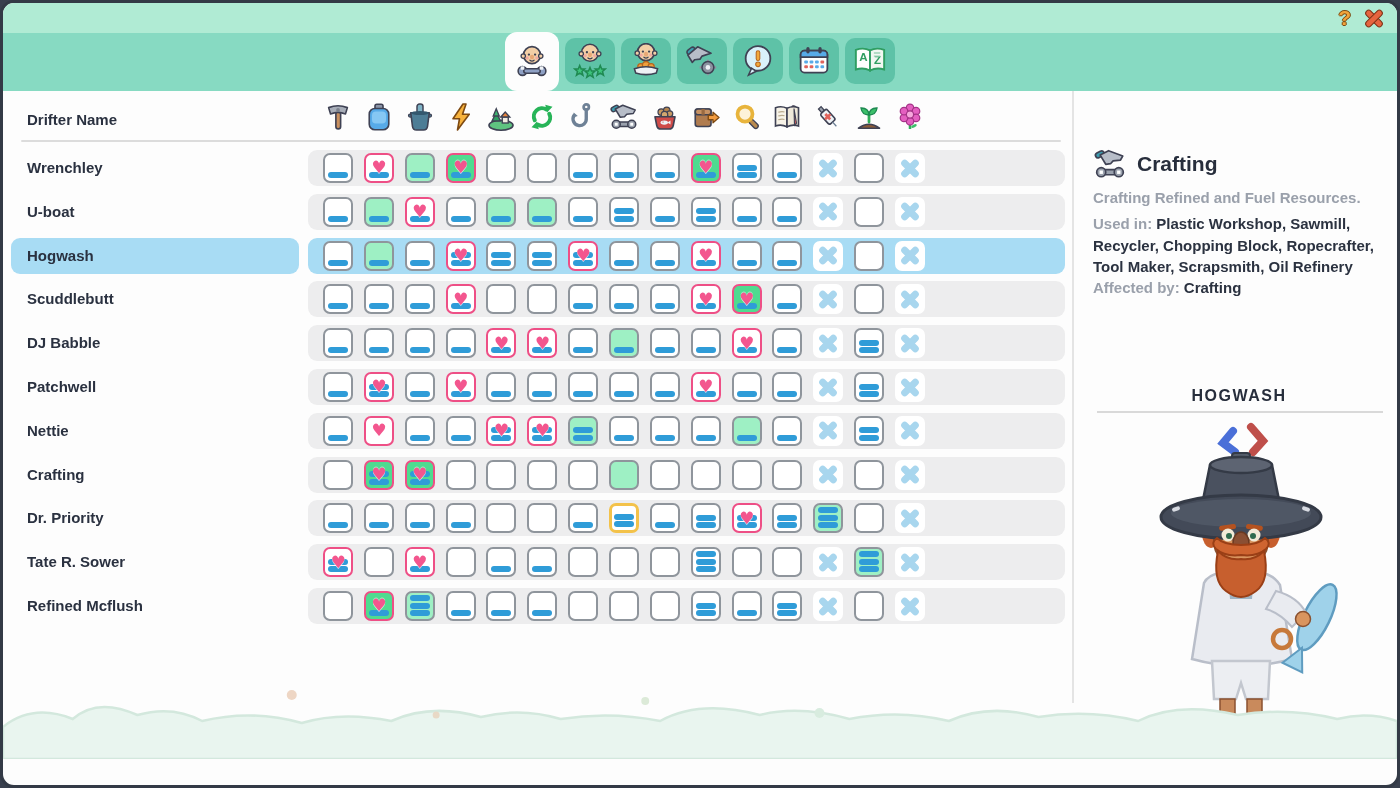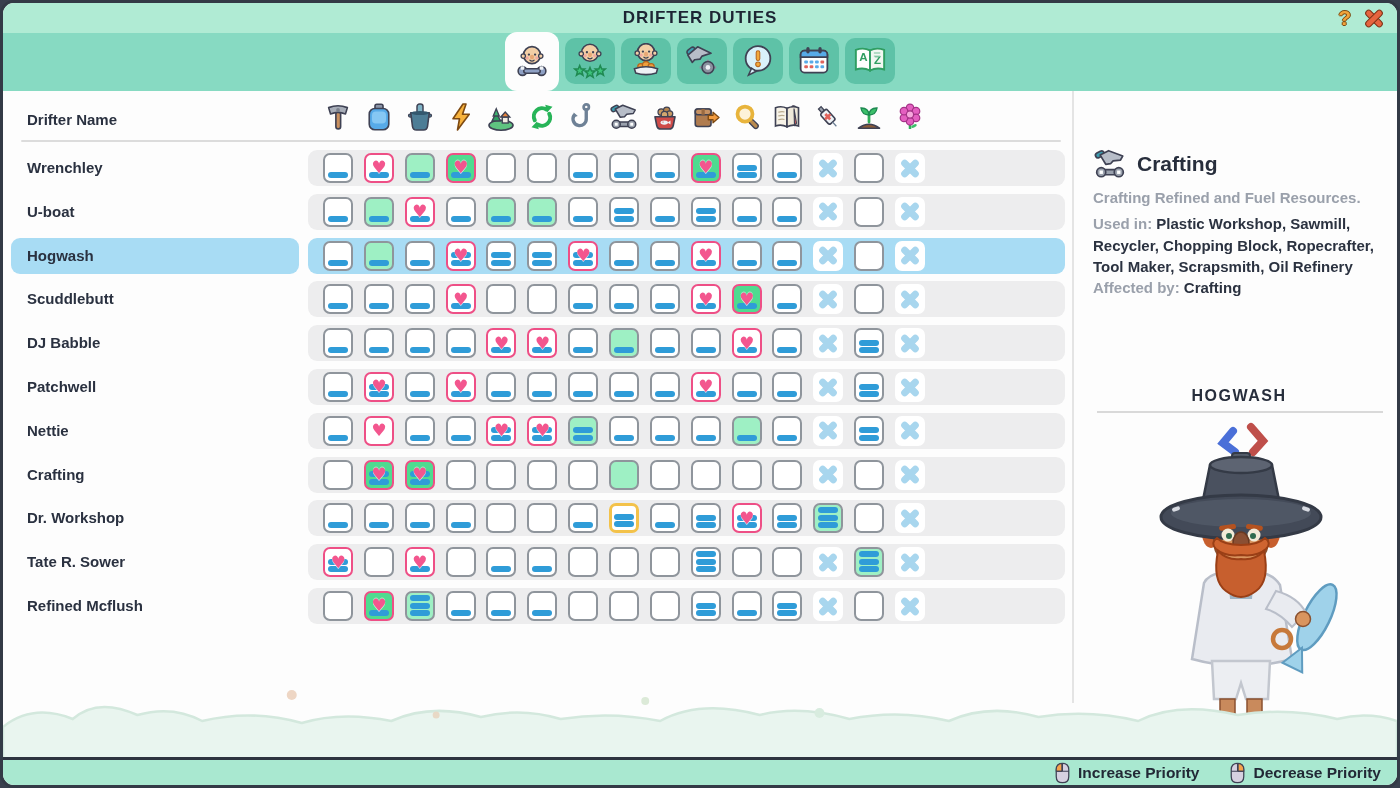--- a/index.html
+++ b/index.html
@@ -262,21 +262,20 @@
     <path d="M10 1.6 Q17.4 1.6 17.4 9 V17 Q17.4 24.4 10 24.4 Q2.6 24.4 2.6 17 V9 Q2.6 1.6 10 1.6 Z" fill="#d6d1e0" stroke="#3f4254" stroke-width="1.5"></path>
     <path d="M10.8 1.8 V11 H17.4 V9 Q17.4 2.4 10.8 1.8 Z" fill="#f5a24b" stroke="#3f4254" stroke-width="1.2"></path>
     <path d="M10 1.6 V11 M2.6 11 H17.4" stroke="#3f4254" stroke-width="1.2" fill="none"></path>
   </symbol>
 </defs>
 </svg>
 
 <div class="window">
 
   <header class="titlebar">
-    <div class="title">DRIFTER DUTIES</div>
     <div class="tb-actions">
       <span class="help">?</span>
       <span class="close">
         <i class="xbar a"></i>
         <i class="xbar b"></i>
       </span>
     </div>
   </header>
 
   <nav class="tabstrip" id="tabstrip">
@@ -729,21 +728,21 @@
           <div class="cell green" style="left: 300.999px;"></div>
           <div class="cell" style="left: 341.856px;"></div>
           <div class="cell" style="left: 382.713px;"></div>
           <div class="cell" style="left: 423.57px;"></div>
           <div class="cell" style="left: 464.427px;"></div>
           <div class="cell x" style="left: 505.284px;"></div>
           <div class="cell" style="left: 546.141px;"></div>
           <div class="cell x" style="left: 586.998px;"></div>
         </div>
         <div class="row-name" style="top: 409.4px;">
-          <span>Dr. Workshop</span>
+          <span>Dr. Priority</span>
         </div>
         <div class="row-strip" style="top: 409.4px;">
           <div class="cell" style="left: 15px;">
             <i class="bar" style="bottom: 3px;"></i>
           </div>
           <div class="cell" style="left: 55.857px;">
             <i class="bar" style="bottom: 3px;"></i>
           </div>
           <div class="cell" style="left: 96.714px;">
             <i class="bar" style="bottom: 3px;"></i>
@@ -925,27 +924,13 @@
 
     <svg class="clouds" viewBox="0 0 1400 74" preserveAspectRatio="none">
       <path d="M0,42 Q30,18 70,34 Q95,12 135,30 Q170,20 200,36 Q250,24 300,38 Q340,26 390,36 Q430,18 480,32 Q520,22 560,34 Q610,26 660,36 Q700,14 760,30 Q800,20 850,34 Q900,24 950,36 Q990,18 1040,32 Q1090,24 1140,36 Q1180,16 1240,30 Q1290,22 1340,34 Q1370,26 1400,36 L1400,74 L0,74 Z" fill="#e9f5ef" stroke="#d3e8dd" stroke-width="2.5"></path>
       <circle cx="290" cy="10" r="5" fill="#eed6c4"></circle>
       <circle cx="645" cy="16" r="4" fill="#dcead8"></circle>
       <circle cx="820" cy="28" r="5" fill="#d8ecdf"></circle>
       <circle cx="435" cy="30" r="3.5" fill="#e8d9c6"></circle>
     </svg>
   </main>
 
-  <footer class="footer">
-    <div class="hint">
-      <svg>
-          <use href="#sym-mouse-left"></use>
-        </svg>
-      <span>Increase Priority</span>
-    </div>
-    <div class="hint">
-      <svg>
-          <use href="#sym-mouse-right"></use>
-        </svg>
-      <span>Decrease Priority</span>
-    </div>
-  </footer>
 </div>
 
 </body></html>

